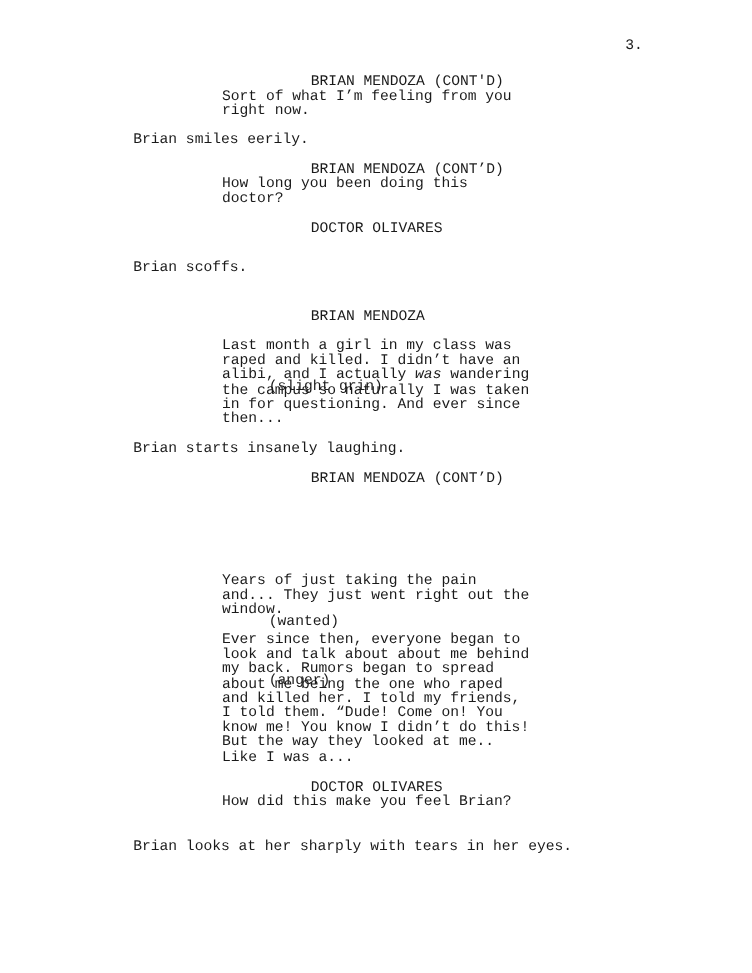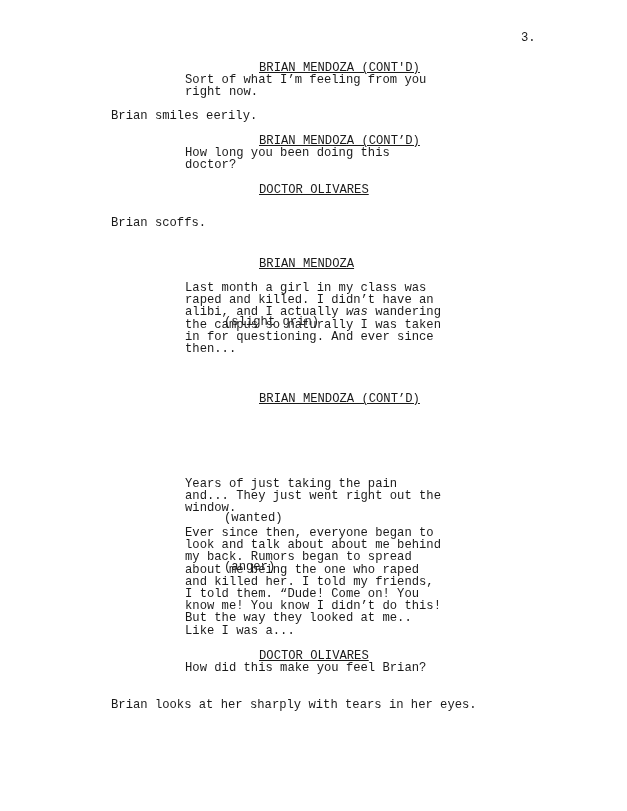--- a/index.html
+++ b/index.html
@@ -27,21 +27,21 @@
       left: 521px;
       top: 32px;
       line-height: 12px;
     }
     .block {
       position: absolute;
       white-space: pre;
       line-height: 12.2px;
     }
     .action { left: 111px; }
-    .character { left: 259px; text-decoration: underline; }
+    .character { left: 259px; }
     .paren { left: 224px; margin-top: 46px; }
     .dialogue { left: 185px; }
     em { }
   </style>
 </head>
 <body>
 
 <div class="page">
   <div class="page-number">3.</div>
 
@@ -61,20 +61,21 @@
 
   <div class="block character" style="top:258px">BRIAN MENDOZA</div>
   <div class="block paren" style="top:270px">(slight grin)</div>
   <div class="block dialogue" style="top:282px"><span>Last month a girl in my class was
 raped and killed. I didn’t have an
 alibi, and I actually </span><em>was</em><span> wandering
 the campus so naturally I was taken
 in for questioning. And ever since
 then...</span></div>
 
+  <div class="block action" style="top:368px">Brian starts insanely laughing.</div>
 
   <div class="block character" style="top:393px">BRIAN MENDOZA (CONT’D)</div>
   <div class="block paren" style="top:466px">(wanted)</div>
   <div class="block dialogue" style="top:478px">Years of just taking the pain
 and... They just went right out the
 window.</div>
   <div class="block paren" style="top:515px">(anger)</div>
   <div class="block dialogue" style="top:527px">Ever since then, everyone began to
 look and talk about about me behind
 my back. Rumors began to spread

